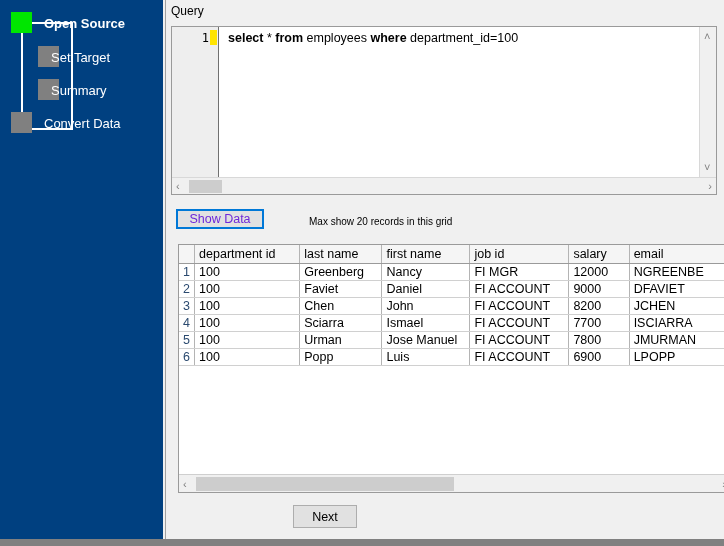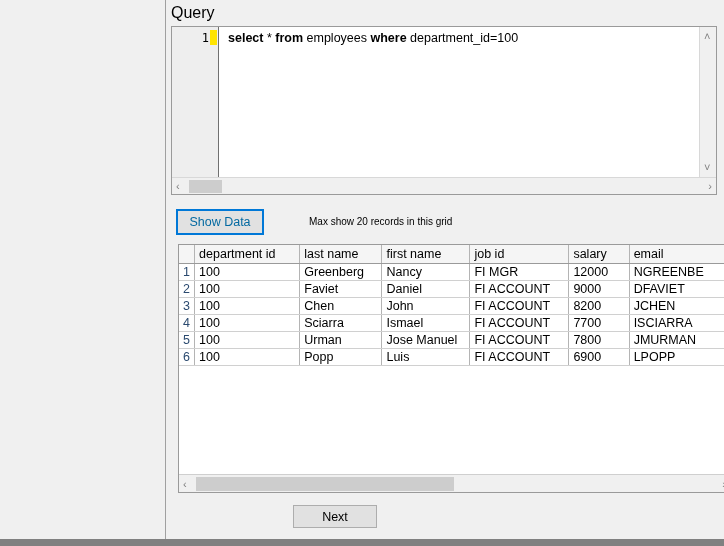--- a/index.html
+++ b/index.html
@@ -74,21 +74,21 @@
     height: 539px;
     background: #f0f0f0;
     border-left: 1px solid #a0a0a0;
     box-sizing: border-box;
   }
 
   #query-label {
     position: absolute;
     left: 5px;
     top: 4px;
-    font-size: 16px;
+    font-size: 12px;
     color: #000;
   }
 
   
   #editor-frame {
     position: absolute;
     left: 5px;
     top: 26px;
     width: 546px;
     height: 169px;
@@ -181,27 +181,27 @@
     line-height: 1;
     user-select: none;
   }
 
   
   #show-data-btn {
     position: absolute;
     left: 10px;
     top: 209px;
     width: 88px;
-    height: 26px;
+    height: 20px;
     background: #e1e1e1;
     border: 2px solid #0078d7;
     box-sizing: border-box;
     font-family: "Liberation Sans", sans-serif;
     font-size: 12.5px;
-    color: #0369a1;
+    color: #6d28d9;
     padding: 0;
     cursor: default;
   }
   #max-records-note {
     position: absolute;
     left: 143px;
     top: 216px;
     font-size: 10px;
     color: #000;
   }
@@ -295,21 +295,21 @@
   #footer {
     position: absolute;
     left: 0;
     top: 497px;
     width: 100%;
     height: 42px;
   }
   .footer-btn {
     position: absolute;
     top: 8px;
-    width: 84px;
+    width: 64px;
     height: 23px;
     background: #e1e1e1;
     border: 1px solid #adadad;
     box-sizing: border-box;
     font-family: "Liberation Sans", sans-serif;
     font-size: 12.5px;
     color: #000;
     padding: 0;
     cursor: default;
   }
@@ -324,20 +324,39 @@
     width: 724px;
     height: 7px;
     background: #808080;
   }
 </style>
 </head>
 <body>
 
 <div id="app">
 
+  <div id="sidebar">
+
+    <div class="nav-line-vert" style="left:21px; top:30px; height:100px;"></div>
+    <div class="nav-line-horz" style="left:21px; top:22px; width:52px;"></div>
+    <div class="nav-line-vert" style="left:71px; top:22px; height:108px;"></div>
+    <div class="nav-line-horz" style="left:21px; top:128px; width:52px;"></div>
+
+    <div class="nav-box active" style="left:11px; top:12px;"></div>
+    <div class="nav-label active" style="left:44px; top:16px;">Open Source</div>
+
+    <div class="nav-box" style="left:38px; top:46px;"></div>
+    <div class="nav-label" style="left:51px; top:50px;">Set Target</div>
+
+    <div class="nav-box" style="left:38px; top:79px;"></div>
+    <div class="nav-label" style="left:51px; top:83px;">Summary</div>
+
+    <div class="nav-box" style="left:11px; top:112px;"></div>
+    <div class="nav-label" style="left:44px; top:116px;">Convert Data</div>
+  </div>
 
   <div id="content">
 
     <div id="query-label">Query</div>
 
     <div id="editor-frame">
 
       <div id="gutter">
         <div id="gutter-num">1</div>
         <div id="gutter-marker"></div>

